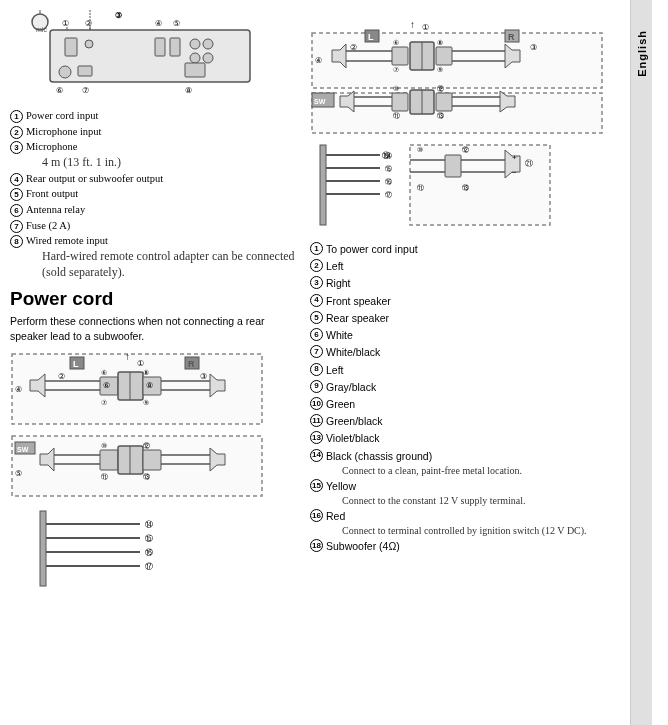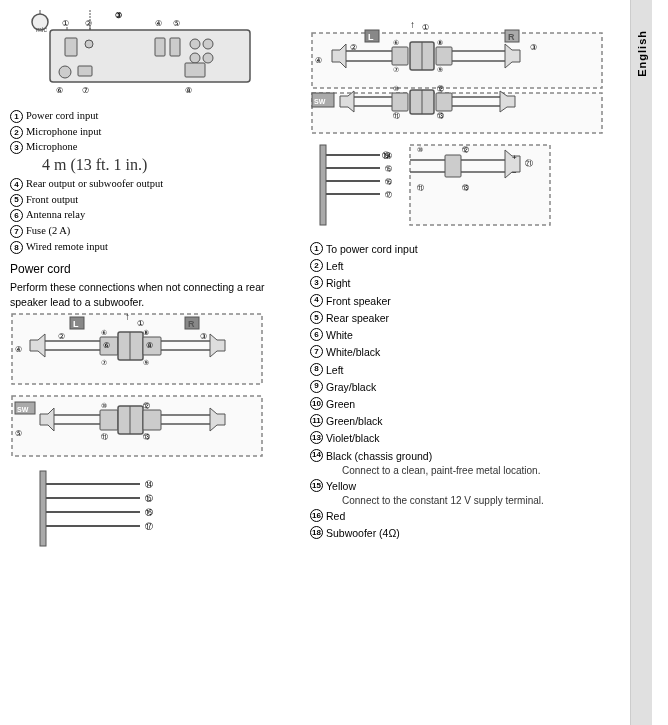--- a/index.html
+++ b/index.html
@@ -81,37 +81,37 @@
       line-height: 1.4;
     }
     .parts-list li .circle-num-lg {
       margin-top: 1px;
     }
     .part-text {
       flex: 1;
       font-family: Liberation Serif, serif;
     }
     .sub-text {
-      font-size: 16px;
+      font-size: 12px;
       color: #333;
       margin-left: 16px;
       line-height: 1.3;
       display: block;
     }
 
     
     .section-title {
-      font-size: 12px;
-      font-weight: normal;
+      font-size: 19px;
+      font-weight: bold;
       margin: 8px 0 4px 0;
     }
     .section-desc {
       font-size: 10.5px;
       line-height: 1.4;
-      margin-bottom: 2px;
+      margin-bottom: 8px;
     }
 
     
     .items-list {
       list-style: none;
       font-size: 10.5px;
       line-height: 1.45;
     }
     .items-list li {
       display: flex;
@@ -120,20 +120,21 @@
     }
     .item-text {
       flex: 1;
     }
     .item-sub {
       display: block;
       font-size: 10px;
       color: #333;
       line-height: 1.3;
       margin-left: 16px;
+      font-family: Liberation Serif, serif;
     }
     .top-diagram-svg {
       margin-bottom: 4px;
     }
   </style>
 </head>
 <body>
 
 <div class="page-container">
   <div class="main-content">
@@ -214,20 +215,21 @@
             <span class="part-text">Antenna relay</span>
           </li>
           <li>
             <span class="circle-num-lg">7</span>
             <span class="part-text">Fuse (2 A)</span>
           </li>
           <li>
             <span class="circle-num-lg">8</span>
             <span class="part-text">
               <span>Wired remote input</span>
+              <span class="sub-text">Hard-wired remote control adapter can be connected (sold separately).</span>
             </span>
           </li>
         </ul>
 
         <div>
           <div class="section-title">Power cord</div>
           <div class="section-desc">Perform these connections when not connecting a rear speaker lead to a subwoofer.</div>
         </div>
 
         <div>
@@ -502,20 +504,21 @@
             <span class="circle-num-lg">15</span>
             <span class="item-text">
               <span>Yellow</span>
               <span class="item-sub">Connect to the constant 12 V supply terminal.</span>
             </span>
           </li>
           <li>
             <span class="circle-num-lg">16</span>
             <span class="item-text">
               <span>Red</span>
+              <span class="item-sub">Connect to terminal controlled by ignition switch (12 V DC).</span>
             </span>
           </li>
           <li>
             <span class="circle-num-lg">18</span>
             <span class="item-text">Subwoofer (4Ω)</span>
           </li>
         </ul>
 
       </div>
     </div>

